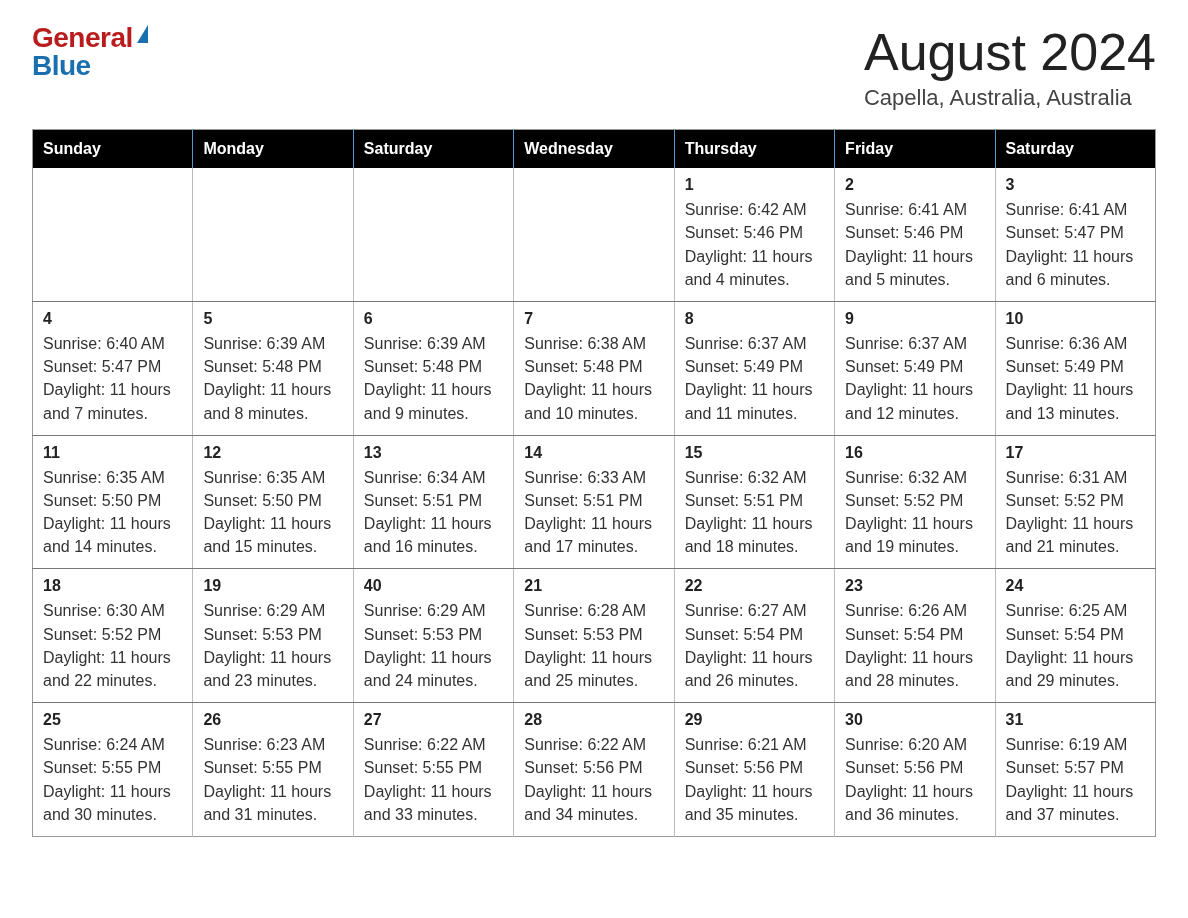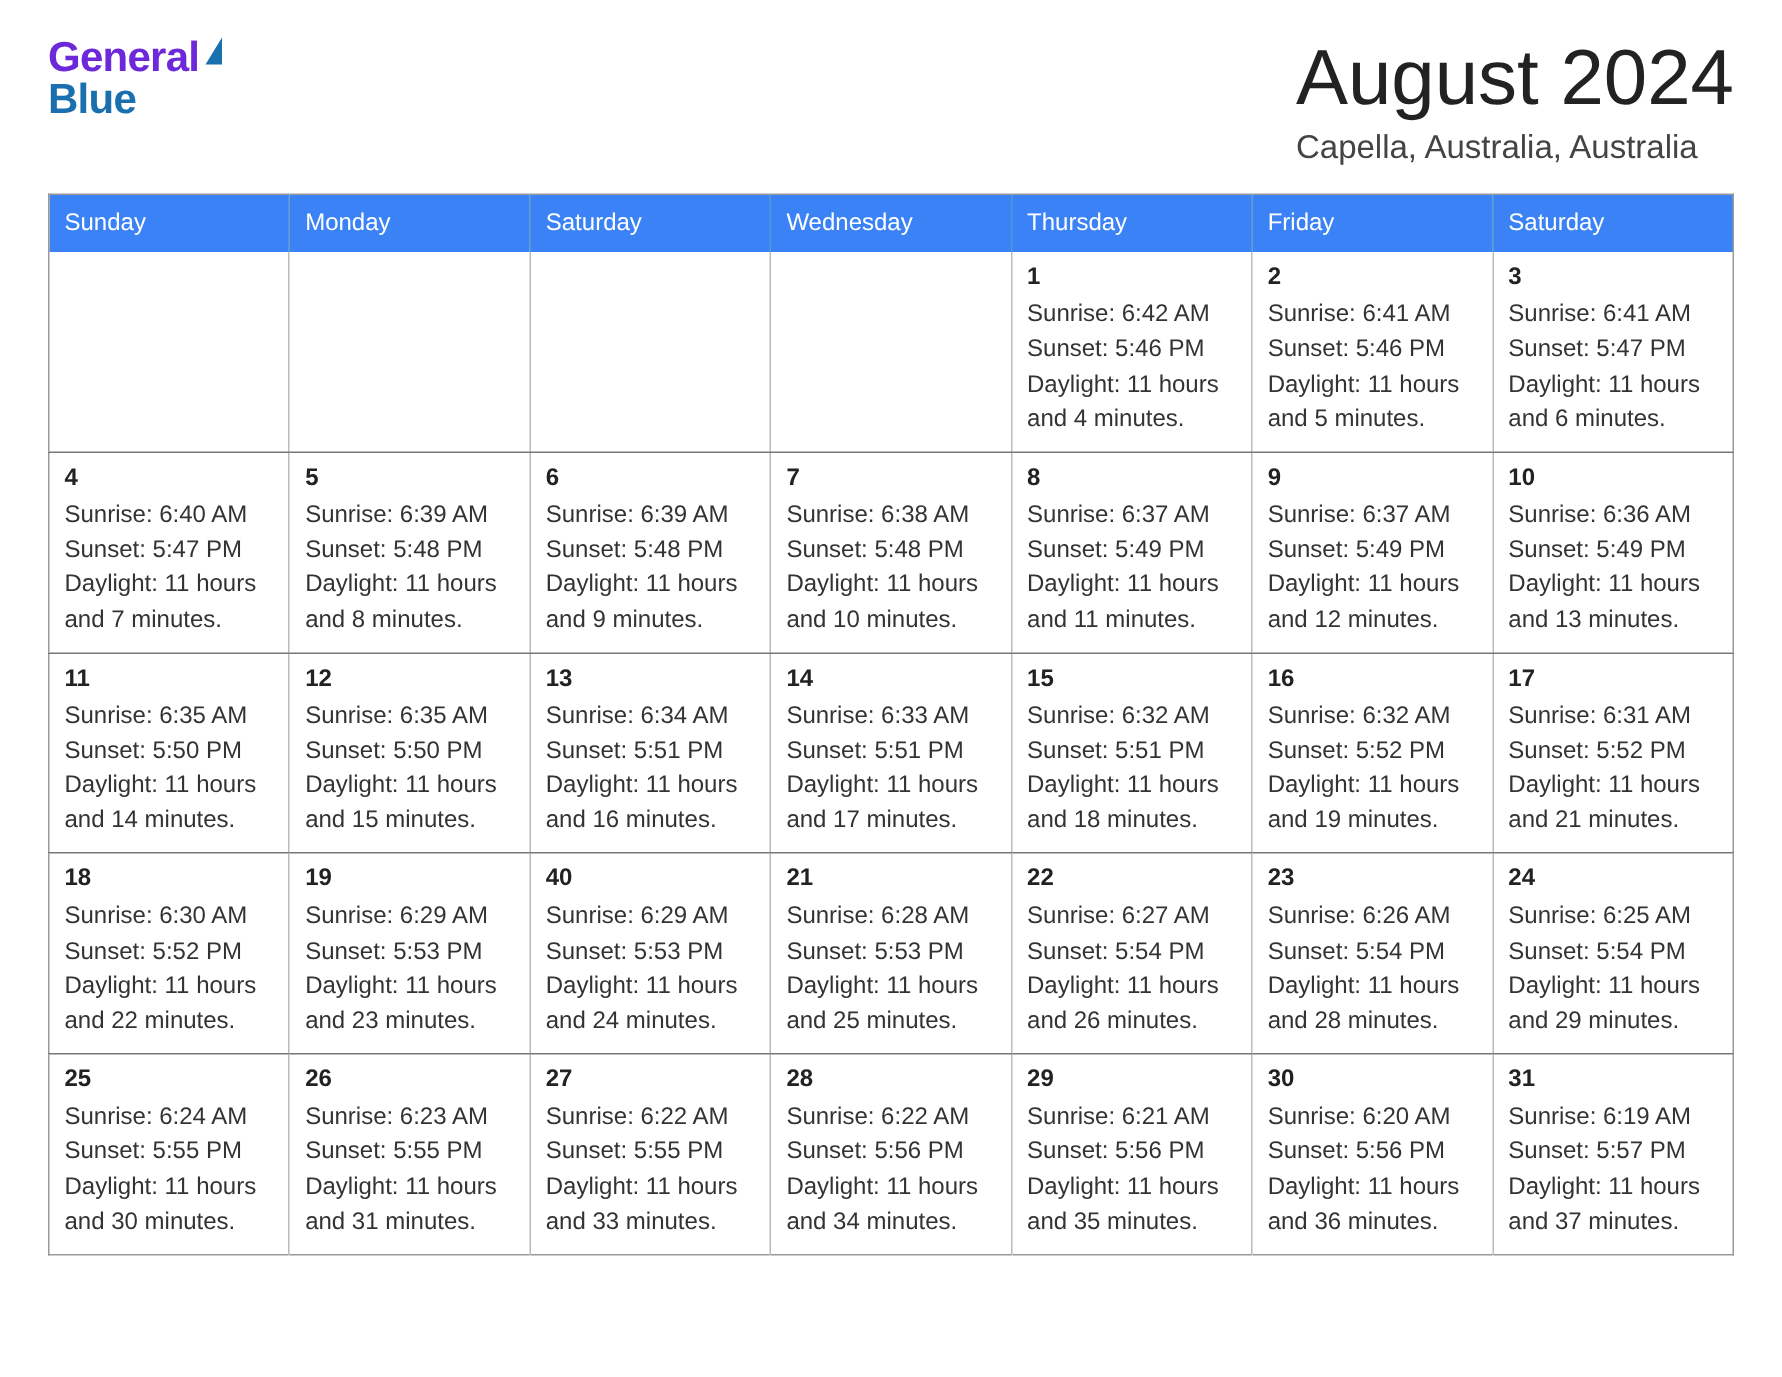--- a/index.html
+++ b/index.html
@@ -18,21 +18,21 @@
       margin-bottom: 18px;
     }
     .logo {
       display: flex;
       flex-direction: column;
       align-items: flex-start;
     }
     .logo-general {
       font-size: 28px;
       font-weight: bold;
-      color: #6d28d9;
+      color: #b91c1c;
       letter-spacing: -0.5px;
       line-height: 1;
     }
     .logo-blue {
       font-size: 28px;
       font-weight: bold;
       color: #1a6faf;
       letter-spacing: -0.5px;
       line-height: 1;
     }
@@ -65,24 +65,24 @@
       color: #444;
       font-weight: normal;
       margin-top: 4px;
     }
     .calendar {
       width: 100%;
       border-collapse: collapse;
       border: 1.5px solid #999;
     }
     .calendar th {
-      background-color: #3b82f6;
+      background-color: #000000;
       color: #fff;
       font-size: 16px;
-      font-weight: normal;
+      font-weight: bold;
       padding: 10px 10px;
       text-align: left;
       border-right: 1.5px solid #5599cc;
     }
     .calendar th:last-child {
       border-right: none;
     }
     .calendar td {
       vertical-align: top;
       padding: 8px 10px 10px 10px;

